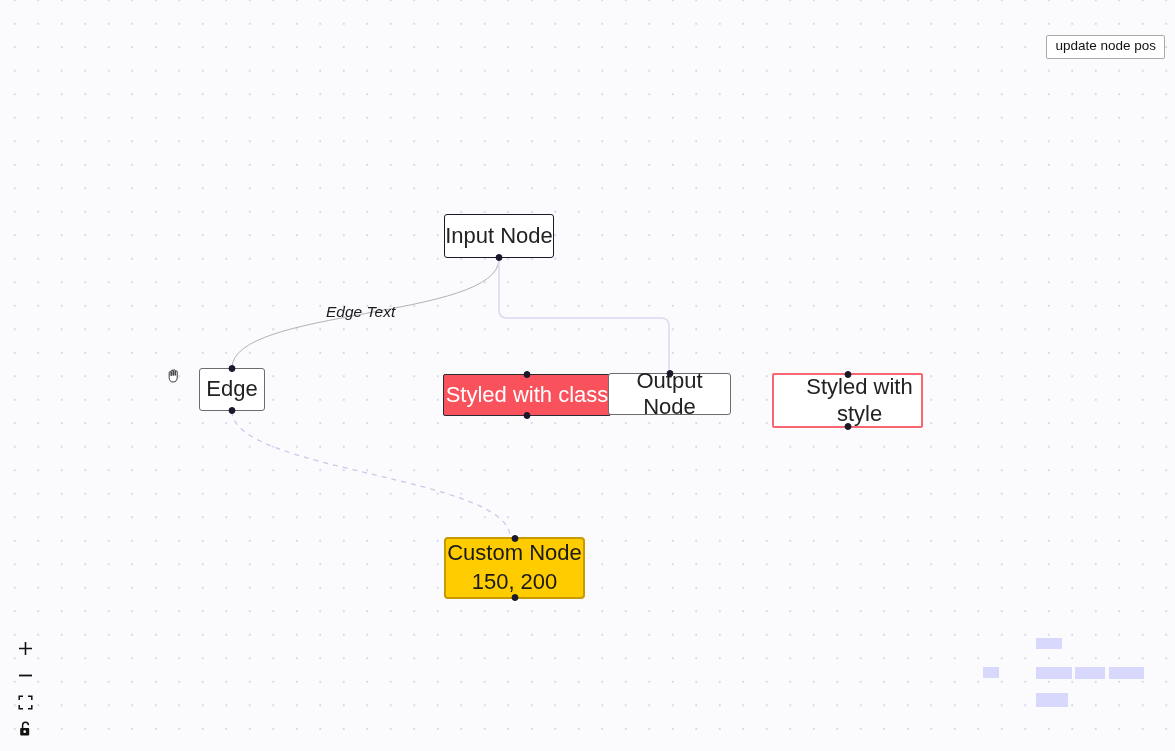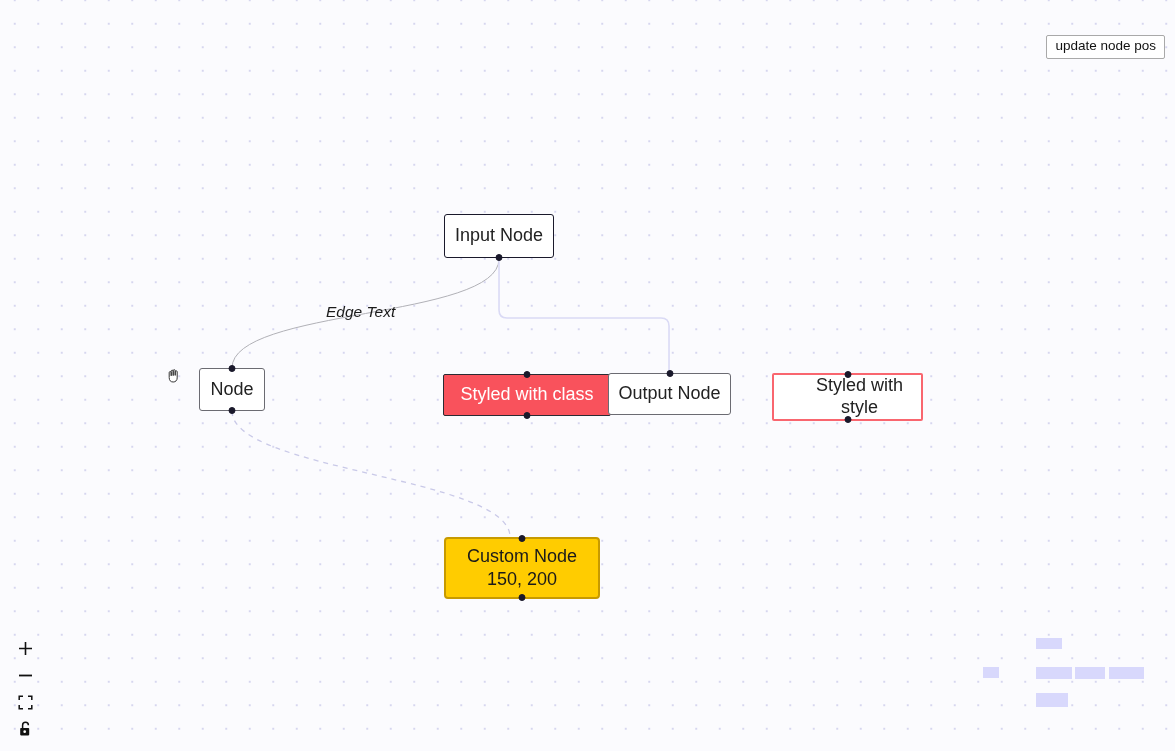--- a/index.html
+++ b/index.html
@@ -61,21 +61,21 @@
   }
 
   
   .node {
     position: absolute;
     z-index: 4;
     display: flex;
     align-items: center;
     justify-content: center;
     text-align: center;
-    font-size: 18px;
+    font-size: 22px;
     line-height: 1.2;
     background: #ffffff;
     border: 1px solid #1a192b;
     border-radius: 3px;
     color: #222222;
     cursor: grab;
     user-select: none;
   }
   .node-input   { border-color: #1a192b; }
   .node-default { border-color: #6b6b72; }
@@ -195,39 +195,39 @@
   <div id="edge-labels">
       <div class="edge-label" style="left: 326px; top: 303px;">Edge Text</div>
     </div>
 
   <div id="nodes-layer">
       <div class="node node-input" style="left: 444px; top: 214px; width: 110px; height: 44px;">
         <span>Input Node</span>
         <div class="handle handle-bottom"></div>
       </div>
       <div class="node node-default" style="left: 199px; top: 368px; width: 66px; height: 43px;">
-        <span>Node</span>
+        <span>Edge</span>
         <div class="handle handle-top"></div>
         <div class="handle handle-bottom"></div>
       </div>
       <div class="node node-classed" style="left: 443px; top: 374px; width: 168px; height: 42px;">
         <span>Styled with class</span>
         <div class="handle handle-top"></div>
         <div class="handle handle-bottom"></div>
       </div>
       <div class="node node-output" style="left: 608px; top: 373px; width: 123px; height: 42px;">
         <span>Output Node</span>
         <div class="handle handle-top"></div>
       </div>
-      <div class="node node-styled" style="left: 772px; top: 373px; width: 151px; height: 48px; padding-left: 24px;">
+      <div class="node node-styled" style="left: 772px; top: 373px; width: 151px; height: 55px; padding-left: 24px;">
         <span>Styled with style</span>
         <div class="handle handle-top"></div>
         <div class="handle handle-bottom"></div>
       </div>
-      <div class="node node-custom" style="left: 444px; top: 537px; width: 156px; height: 62px;">
+      <div class="node node-custom" style="left: 444px; top: 537px; width: 141px; height: 62px;">
         <span>Custom Node</span>
         <span>150, 200</span>
         <div class="handle handle-top"></div>
         <div class="handle handle-bottom"></div>
       </div>
     </div>
 
   <div id="grab-cursor" style="left: 164px; top: 365px;">
     <svg width="20" height="20" viewBox="0 0 20 20">
       <path d="M5.2 12.4 L5.2 7.6 a1 1 0 0 1 2 0 l0 3.2 l0 -4.6 a1 1 0 0 1 2 0 l0 4.4 l0 -4.9

